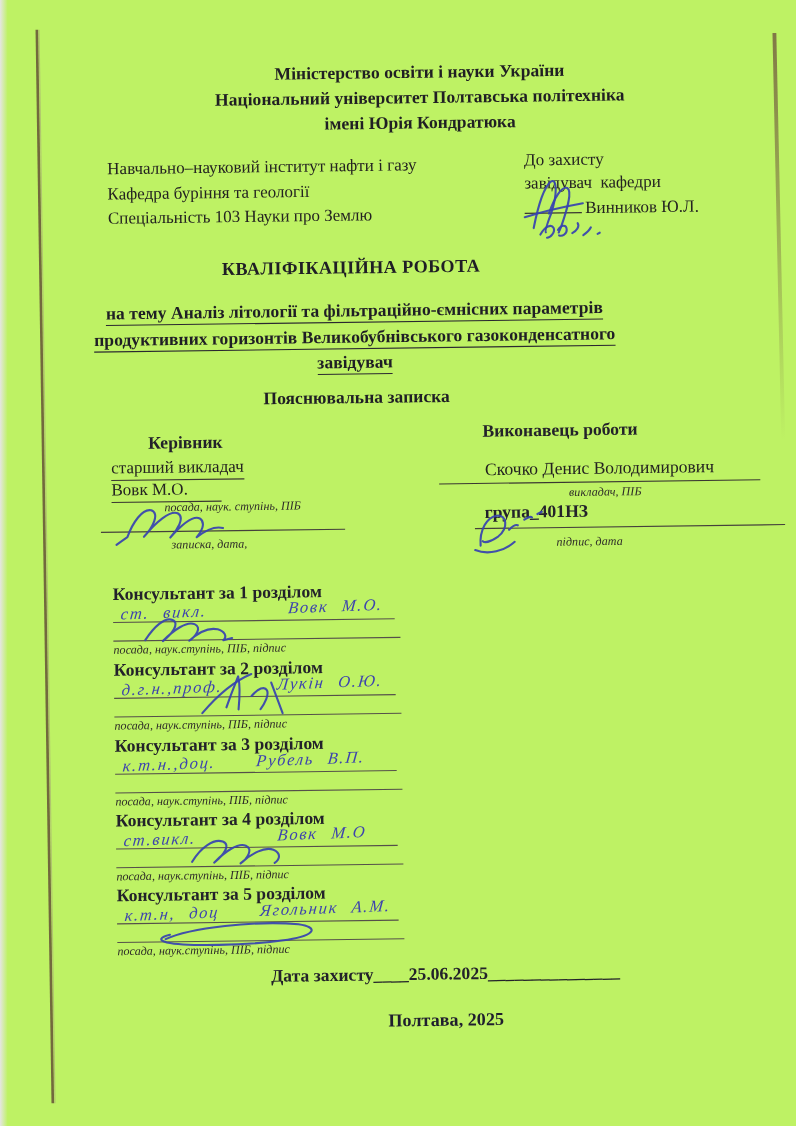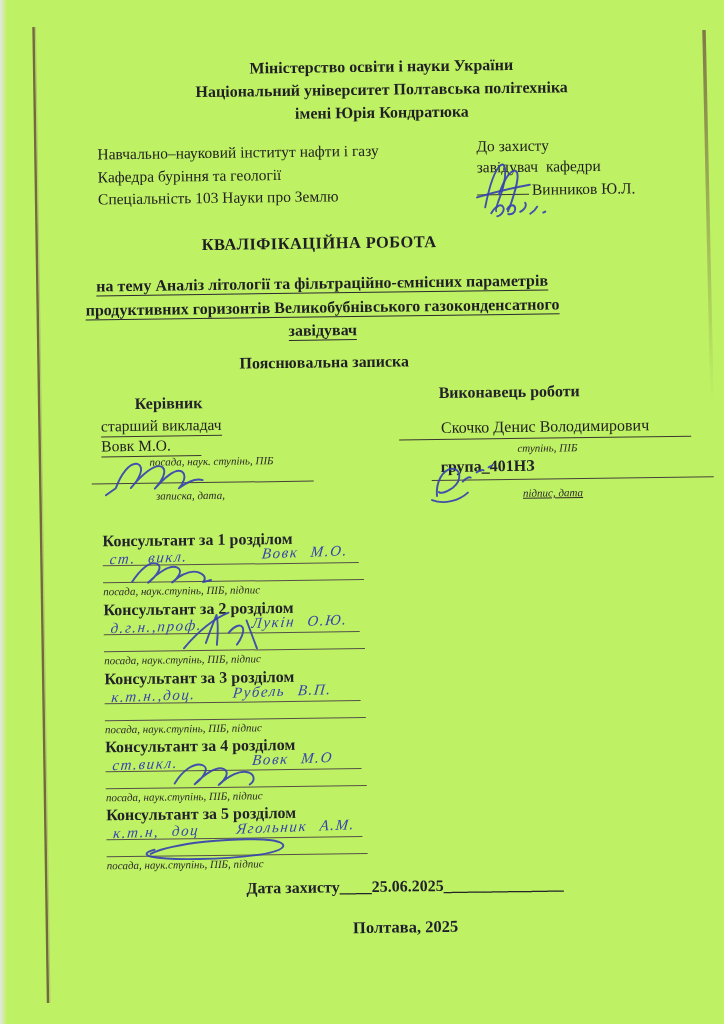--- a/index.html
+++ b/index.html
@@ -95,24 +95,24 @@
       <span class="uline" style="padding-right:30px;">Вовк М.О.</span>
     </div>
     <div class="cap" style="left:150px;top:453px;">посада, наук. ступінь, ПІБ</div>
     <div class="sigline" style="left:92px;top:462px;width:222px;height:18px;"></div>
     <div class="cap" style="left:156px;top:487px;">записка, дата,</div>
 
     <div class="lab" style="left:440px;top:385px;">Виконавець роботи</div>
     <div class="namebox">
       <span>Скочко Денис Володимирович</span>
     </div>
-    <div class="cap" style="left:518px;top:444px;">ступінь, ПІБ</div>
+    <div class="cap" style="left:518px;top:444px;">викладач, ПІБ</div>
     <div class="lab" style="left:441px;top:459px;">група_401НЗ</div>
     <div class="sigline" style="left:432px;top:463px;width:282px;height:18px;"></div>
-    <div class="cap" style="left:523px;top:489px;text-decoration:underline;">підпис, дата</div>
+    <div class="cap" style="left:506px;top:489px;">підпис, дата</div>
 
     <div class="c-block" style="top:528px;">
       <div class="c-label">Консультант за 1 розділом</div>
       <div class="c-row1">
         <span class="hand">ст. викл.      Вовк М.О.</span>
       </div>
       <div class="c-row2"></div>
       <div class="c-cap">посада, наук.ступінь, ПІБ, підпис</div>
     </div>
 

